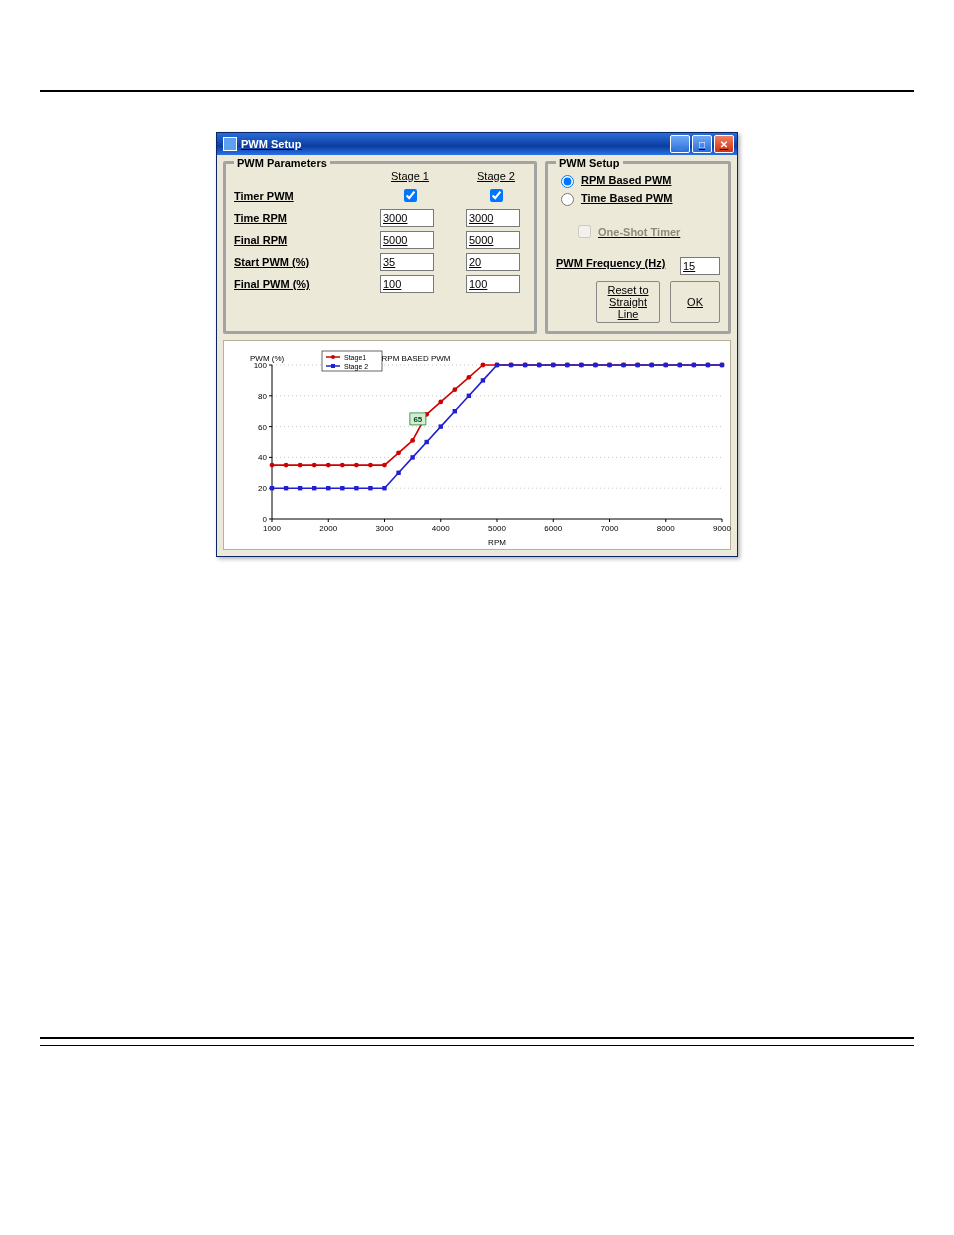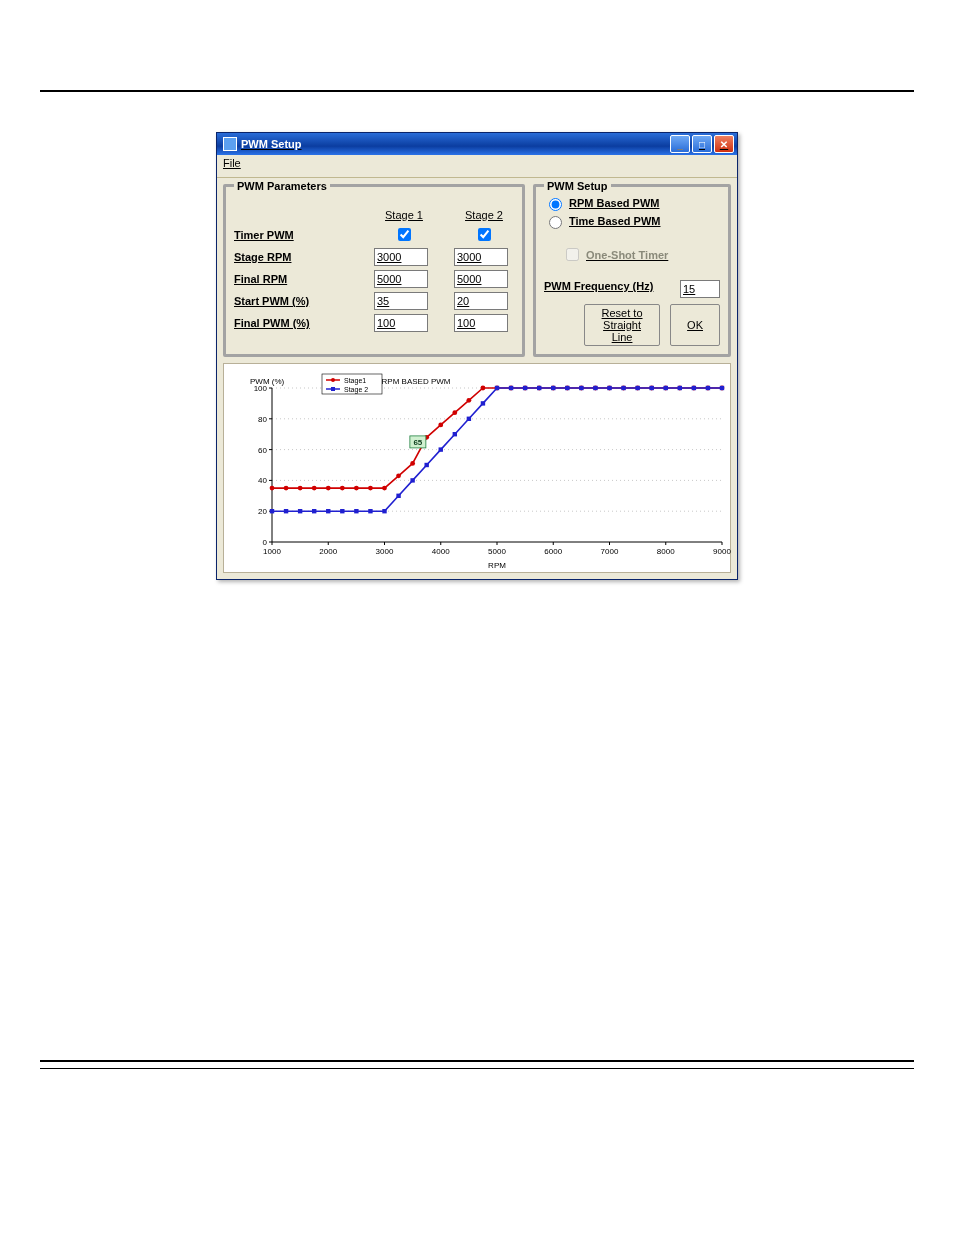--- a/index.html
+++ b/index.html
@@ -18,21 +18,21 @@
   .tbtn.min{background:linear-gradient(#6fa9f5,#2a6dd8);}
   .tbtn.max{background:linear-gradient(#6fa9f5,#2a6dd8);}
   .tbtn.close{background:linear-gradient(#f08060,#d03010);}
   .menubar{height:18px;background:#ece9d8;border-bottom:1px solid #c0b890;padding:2px 6px;font-size:11px;}
   .client{padding:6px;}
   .groupbox{border:3px solid #a3a3a3;border-radius:2px;padding:6px 8px 8px 8px;position:relative;margin-bottom:6px;}
   .groupbox>.legend{position:absolute;top:-7px;left:8px;background:#ece9d8;padding:0 3px;font-weight:bold;font-size:11px;}
   .top-row{display:flex;gap:8px;}
   .params{flex:1;}
   .setup{width:205px;}
-  .param-grid{display:grid;grid-template-columns:120px 60px 60px;gap:4px 20px;align-items:center;margin-top:16px;}
+  .param-grid{display:grid;grid-template-columns:120px 60px 60px;gap:4px 26px;align-items:center;margin-top:0;}
   .param-grid .lbl{font-weight:bold;font-size:11px;}
   .hdr{text-align:center;font-size:11px;}
   .chk-cell{display:flex;justify-content:center;}
   input.txt{width:48px;height:16px;border:1px solid #7a7a7a;background:#fff;font-size:11px;padding:0 2px;}
   input.txt.sm{width:34px;}
   .radio-row,.chk-row{display:flex;align-items:center;gap:4px;font-weight:bold;font-size:11px;margin:2px 0;}
   .chk-row.disabled{color:#8a8a7a;font-weight:bold;margin-left:18px;margin-top:16px;}
   .freq-row{display:flex;justify-content:space-between;margin:16px 0 6px 0;font-weight:bold;font-size:11px;}
   .btn{background:#ece9d8;border:1px solid #888;border-radius:2px;padding:2px 10px;font-size:11px;cursor:default;}
   .btn-row{display:flex;gap:10px;justify-content:flex-start;padding-left:40px;}
@@ -56,42 +56,39 @@
             <span>_</span>
           </div>
         <div class="tbtn max">
             <span>□</span>
           </div>
         <div class="tbtn close">
             <span>✕</span>
           </div>
       </div>
     </div>
-    <div class="menubar">
-      <span>File</span>
-    </div>
     <div class="client">
       <div class="top-row">
 
         <div class="groupbox params">
           <span class="legend">PWM Parameters</span>
           <div class="param-grid">
             <span></span>
             <span class="hdr">Stage 1</span>
             <span class="hdr">Stage 2</span>
 
             <span class="lbl">Timer PWM</span>
             <span class="chk-cell">
                 <input type="checkbox" checked="" style="">
               </span>
             <span class="chk-cell">
                 <input type="checkbox" checked="" style="">
               </span>
 
-            <span class="lbl">Stage RPM</span>
+            <span class="lbl">Time RPM</span>
             <input class="txt" value="3000" style="">
             <input class="txt" value="3000" style="">
 
             <span class="lbl">Final RPM</span>
             <input class="txt" value="5000" style="">
             <input class="txt" value="5000" style="">
 
             <span class="lbl">Start PWM (%)</span>
             <input class="txt" value="35" style="">
             <input class="txt" value="20" style="">

